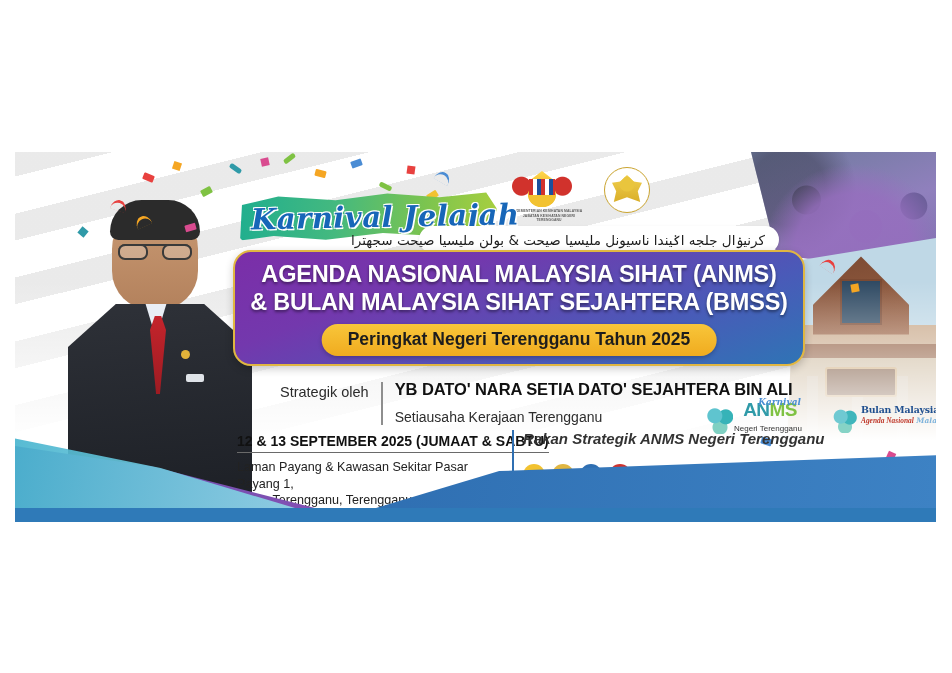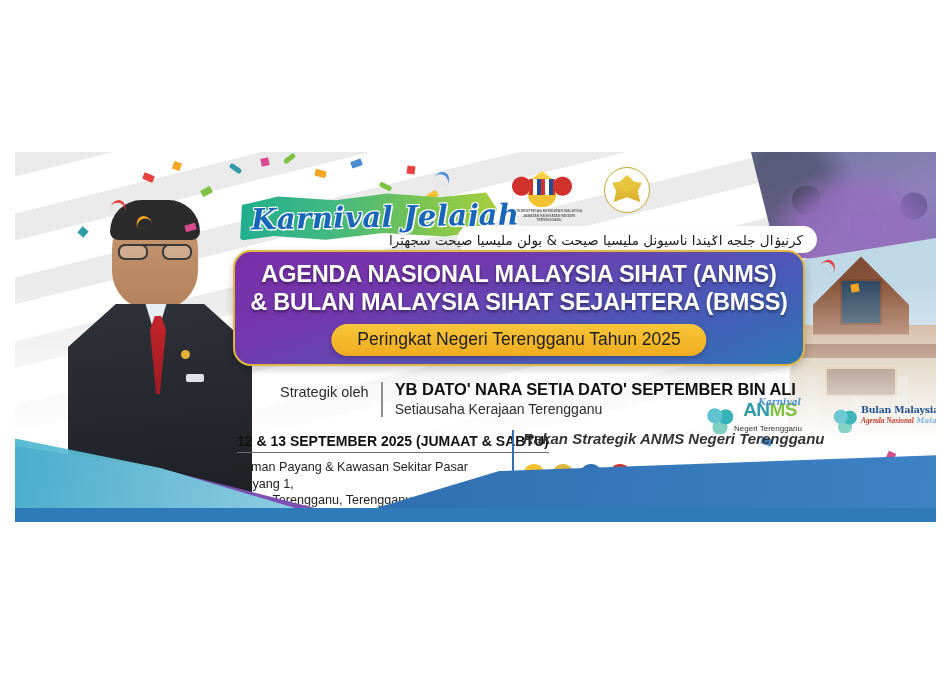--- a/index.html
+++ b/index.html
@@ -148,21 +148,21 @@
     content:""; position:absolute; left:50%; top:50%; transform:translate(-50%,-50%);
     width:30px; height:30px;
     background:
       radial-gradient(circle at 50% 30%, #e9c53d 0 7px, transparent 8px),
       linear-gradient(#f0cf4f,#d7ab25);
     clip-path: polygon(50% 0,72% 22%,100% 26%,86% 54%,94% 90%,50% 74%,6% 90%,14% 54%,0 26%,28% 22%);
   }
 
   
   .jawi-bar {
-    position: absolute; left: 442px; top: 74px;
+    position: absolute; left: 404px; top: 74px;
     width: 360px; height: 27px;
     background:#ffffff;
     border-radius: 14px 14px 14px 14px;
     display:flex; align-items:center; justify-content:flex-end;
     padding: 0 14px 0 10px;
     box-shadow: 0 1px 3px rgba(0,0,0,.10);
   }
   .jawi-text {
     font-family: "DejaVu Sans", sans-serif;
     font-size: 13.5px; color:#1c1c1c; direction: rtl;
@@ -190,41 +190,41 @@
   }
   .title-line.l1 { top: 9px; }
   .title-line.l2 { top: 37px; }
 
   .pill {
     position:absolute; left: 50%; transform: translateX(-50%);
     top: 72px;
     background: linear-gradient(#f8c63a, #f0ab1f);
     border-radius: 22px;
     padding: 5px 26px 6px;
-    font-weight:400; font-size: 17.5px; color:#1d1d1d;
+    font-weight:700; font-size: 17.5px; color:#1d1d1d;
     white-space:nowrap;
     box-shadow: 0 2px 4px rgba(0,0,0,.22);
   }
 
   
   .perasmian {
     position:absolute; left: 265px; top: 228px;
     display:flex; align-items:flex-start; gap: 12px;
   }
   .perasmian-label{
     font-size: 14.5px; color:#2b2b2b; padding-top:4px; white-space:nowrap;
   }
   .perasmian-rule{
     width: 2px; align-self: stretch; background:#8e8e8e; margin-top:2px;
   }
   .perasmian-name{
     font-size: 16.5px; font-weight:800; color:#111; letter-spacing:-.1px; white-space:nowrap;
   }
   .perasmian-role{
-    font-size: 14px; color:#2e2e2e; margin-top:2px; white-space:nowrap;
+    font-size: 14px; color:#2e2e2e; margin-top:10px; white-space:nowrap;
   }
 
   
   .datebox { position:absolute; left: 222px; top: 280px; width: 258px; }
   .date-line{
     font-size: 14px; font-weight:800; color:#111; white-space:nowrap;
     border-bottom: 1.6px solid #6a6a6a; padding-bottom: 3px; display:inline-block;
   }
   .venue{
     font-size: 12.6px; color:#222; line-height:1.32; margin-top: 6px;
@@ -400,21 +400,21 @@
     <div class="title-panel">
       <div class="title-line l2">&amp; BULAN MALAYSIA SIHAT SEJAHTERA (BMSS)</div>
       <div class="title-line l1">AGENDA NASIONAL MALAYSIA SIHAT (ANMS)</div>
       <div class="pill">Peringkat Negeri Terengganu Tahun 2025</div>
     </div>
 
     <div class="perasmian">
       <div class="perasmian-label">Strategik oleh</div>
       <div class="perasmian-rule"></div>
       <div>
-        <div class="perasmian-name">YB DATO' NARA SETIA DATO' SEPTEMBER BIN ALI</div>
+        <div class="perasmian-name">YB DATO' NARA SETIA DATO' SEJAHTERA BIN ALI</div>
         <div class="perasmian-role">Setiausaha Kerajaan Terengganu</div>
       </div>
     </div>
 
     <div class="datebox">
       <div class="date-line">12 &amp; 13 SEPTEMBER 2025 (JUMAAT &amp; SABTU)</div>
       <div class="venue">
         <div>Laman Payang &amp; Kawasan Sekitar Pasar Payang 1,</div>
         <div>Kuala Terengganu, Terengganu</div>
       </div>

